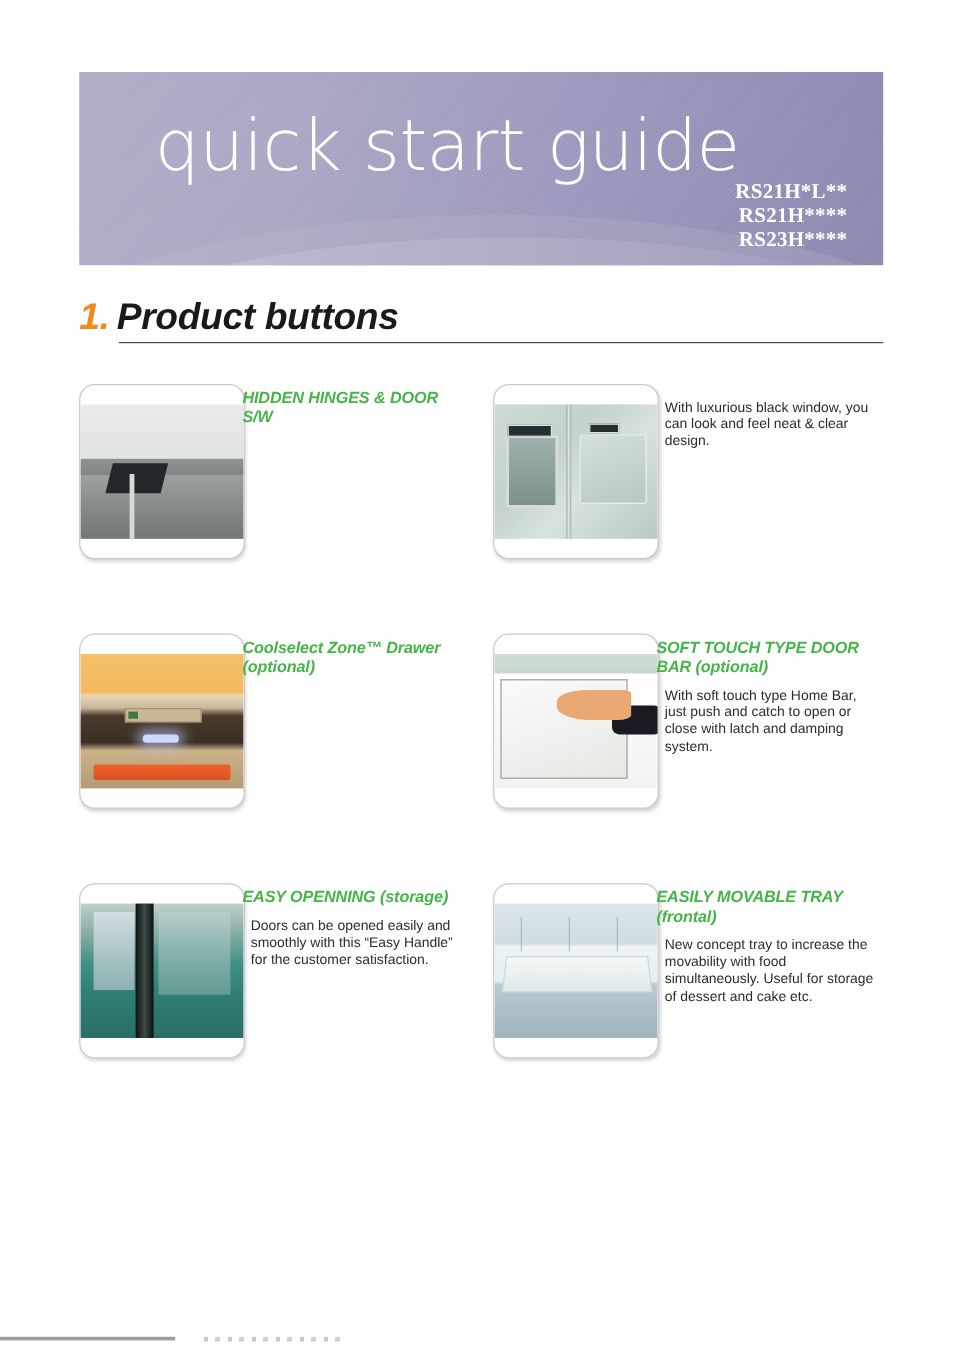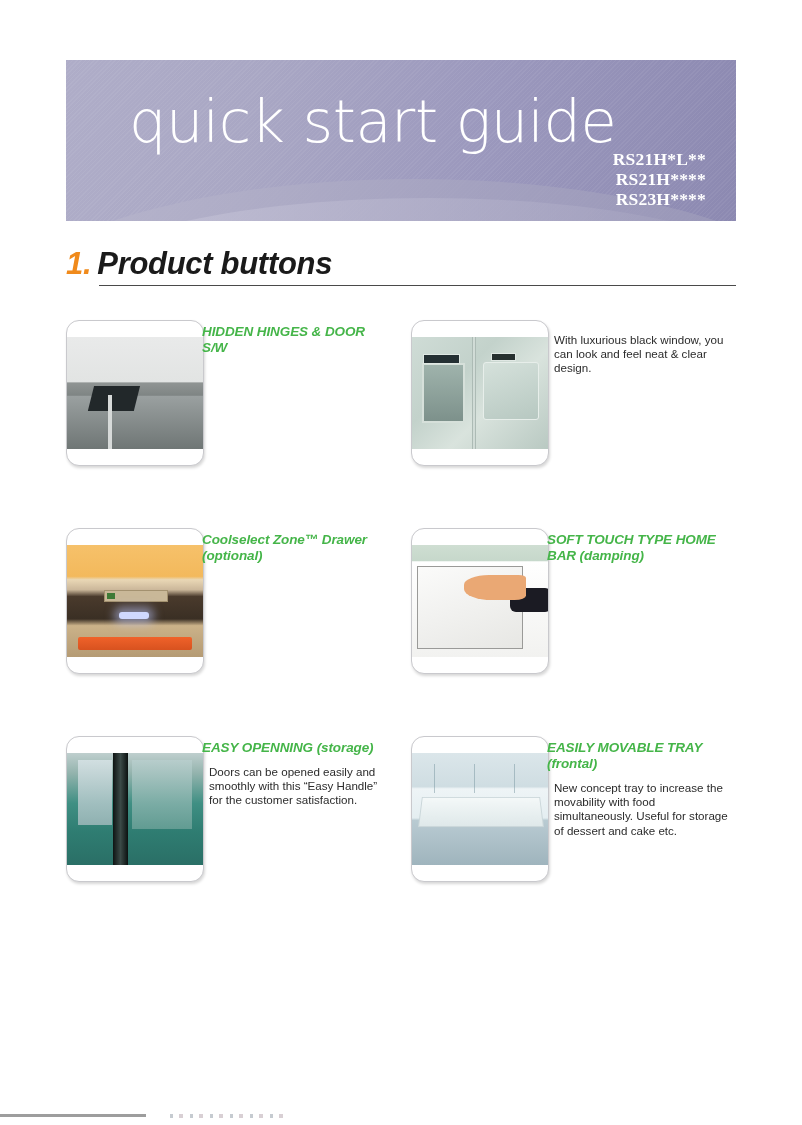--- a/index.html
+++ b/index.html
@@ -428,21 +428,22 @@
       <div class="thumb-wrap">
         <div class="thumb">
           <div class="photo ph-bar">
             <div class="flap"></div>
             <div class="sleeve"></div>
             <div class="hand"></div>
           </div>
         </div>
       </div>
       <div class="feature-text">
-        <div class="feature-title">SOFT TOUCH TYPE HOME BAR (damping)</div>
+        <div class="feature-title">SOFT TOUCH TYPE DOOR BAR (optional)</div>
+        <div class="feature-body">With soft touch type Home Bar, just push and catch to open or close with latch and damping system.</div>
       </div>
     </div>
 
   </div>
 
   <div class="feature-row" style="height:200px;">
 
     <div class="feature col-left">
       <div class="thumb-wrap">
         <div class="thumb">

